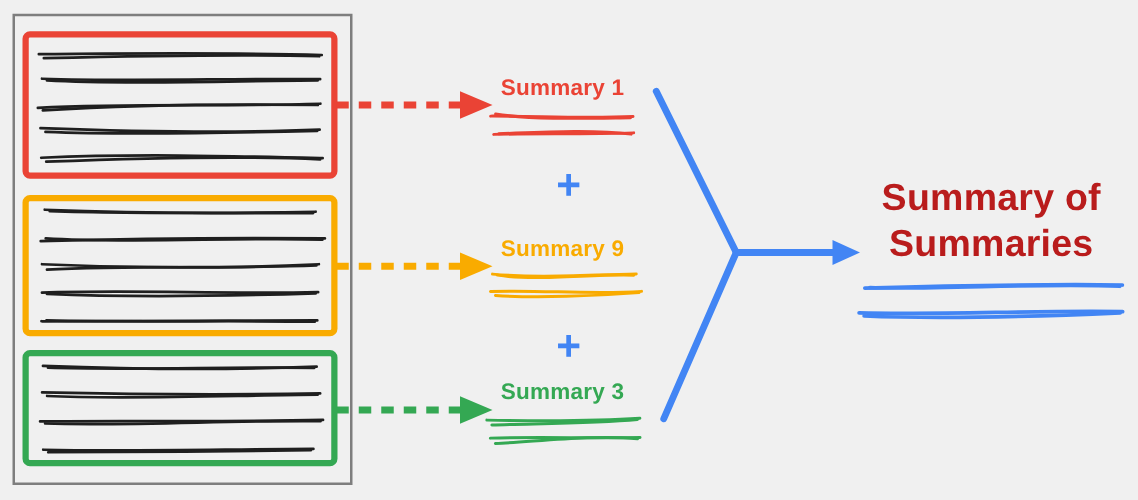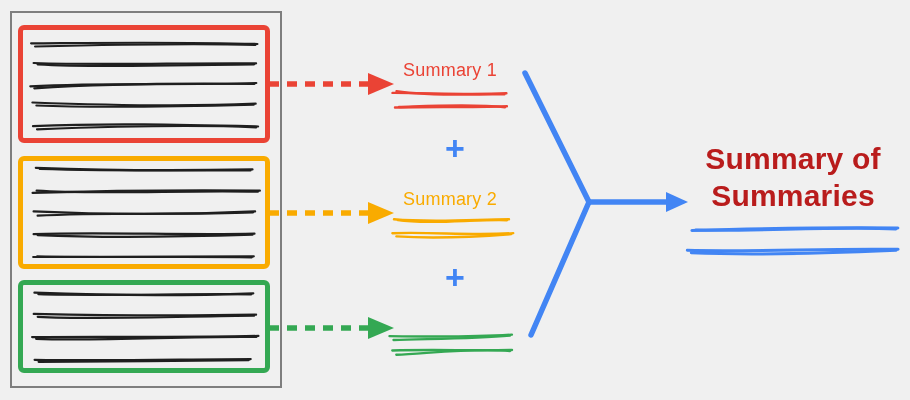--- a/index.html
+++ b/index.html
@@ -19,21 +19,21 @@
   .sec svg{position:absolute;left:0;top:0;}
   svg{position:absolute;overflow:visible;}
   svg.gen path{stroke:currentColor;fill:none;stroke-width:var(--sw,2.2);stroke-linecap:round;}
   .c-red{color:#EA4335;}
   .c-orange{color:#F9AB00;}
   .c-green{color:#34A853;}
   .c-blue{color:#4285F4;}
   .c-ink{color:#1F1F1F;}
   .sum-label{
     position:absolute;width:130px;text-align:center;
-    font-size:18px;font-weight:400;line-height:22px;letter-spacing:.2px;
+    font-size:18px;font-weight:700;line-height:22px;letter-spacing:.2px;
   }
   .plus{
     position:absolute;width:34px;text-align:center;color:#4285F4;
     font-size:34px;font-weight:700;line-height:34px;
   }
   .title{
     position:absolute;left:688px;top:140px;width:210px;text-align:center;
     color:#b91c1c;font-size:30px;font-weight:700;line-height:37px;letter-spacing:.2px;
   }
   .dash-arrow line{stroke:currentColor;stroke-width:5.5;stroke-dasharray:10 8;}
@@ -107,30 +107,31 @@
   <div class="sum-label c-red" style="left:385px;top:59px">Summary 1</div>
   <svg class="gen c-red" width="122" height="28" style="left:388px;top:85px;--sw:2.4">
       <path d="M4.5 7.9 C 42.1 7.8, 79.7 10.0, 118.4 8.2"></path>
       <path d="M8.5 6.2 C 38.6 11.0, 84.2 9.6, 116.4 9.2"></path>
       <path d="M7.0 22.5 C 43.9 21.7, 80.9 22.6, 118.9 21.3"></path>
       <path d="M11.0 22.0 C 40.6 21.0, 85.3 18.4, 116.9 22.3"></path>
     </svg>
 
   <div class="plus" style="left:438px;top:131px">+</div>
 
-  <div class="sum-label c-orange" style="left:385px;top:188px">Summary 2</div>
+  <div class="sum-label c-orange" style="left:385px;top:188px">Summary 9</div>
   <svg class="gen c-orange" width="126" height="28" style="left:391px;top:213px;--sw:2.4">
       <path d="M3.0 6.3 C 41.0 9.7, 78.9 6.8, 118.0 6.2"></path>
       <path d="M7.0 7.1 C 37.5 12.1, 83.5 6.0, 116.0 7.2"></path>
       <path d="M1.4 20.2 C 41.3 18.7, 81.1 22.8, 122.2 20.1"></path>
       <path d="M5.4 23.4 C 37.6 25.5, 85.9 23.8, 120.2 21.1"></path>
     </svg>
 
   <div class="plus" style="left:438px;top:260px">+</div>
 
+  <div class="sum-label c-green" style="left:385px;top:302px">Summary 3</div>
   <svg class="gen c-green" width="126" height="28" style="left:387px;top:329px;--sw:2.4">
       <path d="M2.5 7.1 C 42.9 7.8, 83.3 8.4, 124.9 5.6"></path>
       <path d="M6.5 11.0 C 39.2 9.8, 88.2 9.8, 122.9 6.6"></path>
       <path d="M5.3 21.5 C 44.8 20.3, 84.3 21.8, 125.0 21.0"></path>
       <path d="M9.3 25.8 C 41.2 24.4, 89.1 18.5, 123.0 22.0"></path>
     </svg>
 
   <svg class="merge c-blue" width="200" height="290" style="left:500px;top:60px">
     <line x1="25" y1="13" x2="89" y2="142"></line>
     <line x1="31" y1="275" x2="89" y2="142"></line>

